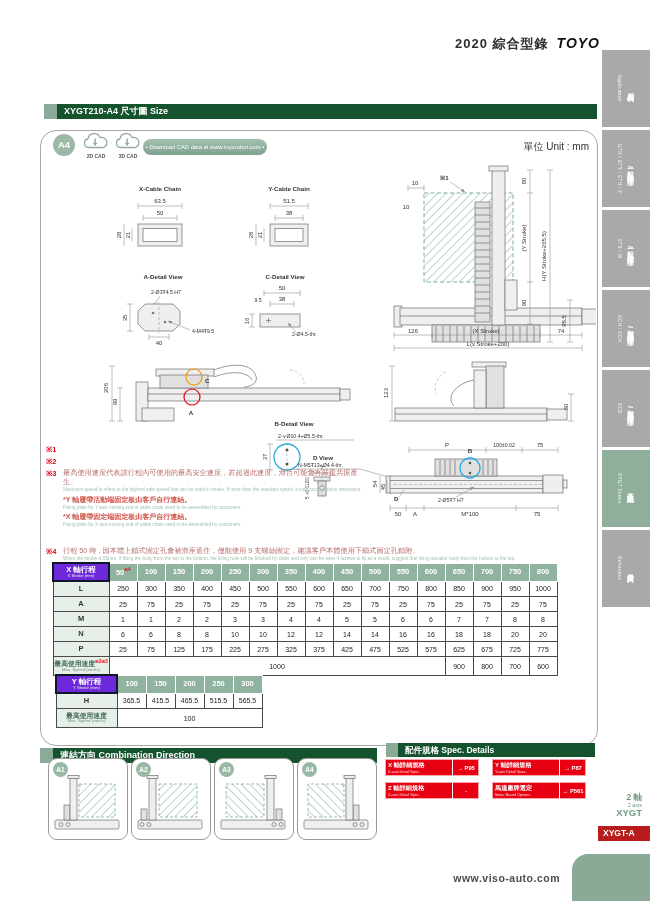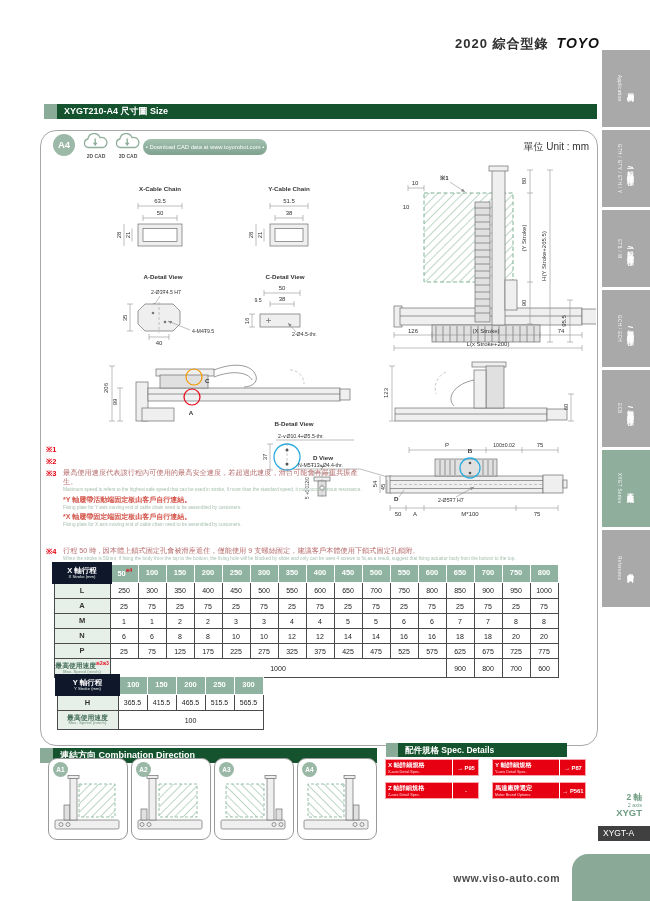--- a/index.html
+++ b/index.html
@@ -52,21 +52,21 @@
   .ne{font-size:4.7px;color:#a5c0b0;line-height:1.3;margin-top:.5px;}
   .nsz{font-size:7px;color:#d4584e;font-weight:bold;margin-top:2px;}
   .nse{font-size:4.7px;color:#a5c0b0;}
   .note4{position:absolute;left:46px;top:546px;width:549px;}
   .note4 .nz,.note4 .ne{white-space:nowrap;overflow:hidden;}
 
   
   table.spec{border-collapse:collapse;table-layout:fixed;position:absolute;background:#fff;border:1px solid #333;}
   .spec td{border:1px solid #4a4a4a;text-align:center;padding:0;height:14px;line-height:1;font-size:7px;color:#222;}
   .spec td.hs{background:#8fb3a0;color:#fff;font-weight:bold;font-size:7.5px;border:1px solid #fff;height:17px;}
-  .spec td.hl{background:#0f172a;border:4px solid #0f172a;}
+  .spec td.hl{background:#6d28d9;border:2px solid #0f172a;}
   .hz{color:#fff;font-weight:bold;font-size:7.5px;}
   .he{color:#eaf2ec;font-size:4.2px;}
   .spec td.rl{background:#e7efe9;font-size:7.5px;font-weight:bold;color:#333;}
   .spec td.sl{height:18px;}
   .sz{font-size:6.8px;font-weight:bold;color:#47705c;}
   .se{font-size:4.2px;color:#8fab9a;}
   .spec sup{color:#e60012;font-size:4.5px;font-weight:bold;}
 
   
   .card{position:absolute;top:758px;width:78px;height:80px;border:1.2px solid #999;border-radius:9px;background:#fff;}
@@ -78,21 +78,21 @@
   .sbl{flex:1;padding:2px 0 0 3px;overflow:hidden;}
   .sbz{color:#fff;font-size:6.2px;font-weight:bold;white-space:nowrap;}
   .sbe{color:#ffd8d8;font-size:3.8px;white-space:nowrap;}
   .sbp{width:26px;border-left:1px solid #fff;color:#fff;font-size:5.8px;font-weight:bold;display:flex;align-items:center;justify-content:center;}
 
   
   .axisnote{position:absolute;left:596px;top:793px;width:46px;text-align:right;color:#6e9c82;line-height:1.1;}
   .axisnote .l1{font-size:8.5px;font-weight:bold;}
   .axisnote .l2{font-size:5.5px;}
   .axisnote .l3{font-size:9.5px;font-weight:bold;}
-  .seriestab{position:absolute;left:598px;top:826px;width:52px;height:15px;background:#404040;color:#fff;font-size:8.5px;font-weight:normal;line-height:15px;padding-left:5px;box-sizing:border-box;}
+  .seriestab{position:absolute;left:598px;top:826px;width:52px;height:15px;background:#b91c1c;color:#fff;font-size:8.5px;font-weight:bold;line-height:15px;padding-left:5px;box-sizing:border-box;}
   .corner{position:absolute;left:572px;top:854px;width:78px;height:47px;background:#8aa996;border-radius:16px 0 0 0;}
   .site{position:absolute;left:410px;top:872px;width:150px;text-align:right;font-size:10.5px;font-weight:bold;color:#4d4d4d;letter-spacing:.5px;}
 </style>
 </head>
 <body>
 
 <div class="page">
 
   <div class="brandrow">
     <span class="cattitle">2020 綜合型錄</span><span class="toyo">TOYO</span>
@@ -646,21 +646,21 @@
           <circle cx="16" cy="53.5" r="2" class="ln"></circle>
       <rect class="pt2" x="12" y="34" width="6" height="15"></rect>
           <rect class="pt" x="18" y="7" width="7" height="42"></rect>
           <rect class="pt" x="16" y="4.5" width="11" height="3"></rect>
       <rect class="hat2" x="27" y="13" width="36" height="33"></rect>
         </g>
     </svg>
   </div>
 
   <div class="secsq" style="left:386px;top:743px;width:12px;height:14px"></div>
-  <div class="secbar" style="left:398px;top:743px;width:169px;height:14px;line-height:14px;font-size:8.5px">配件規格 Spec. Details</div>
+  <div class="secbar" style="left:398px;top:743px;width:197px;height:14px;line-height:14px;font-size:8.5px">配件規格 Spec. Details</div>
 
   <div class="sbtn" style="left:385px;top:759px">
     <div class="sbl">
         <div class="sbz">X 軸詳細規格</div>
         <div class="sbe">X-axis Detail Spec.</div>
       </div>
     <div class="sbp">→ P95</div>
   </div>
   <div class="sbtn" style="left:492px;top:759px">
     <div class="sbl">

